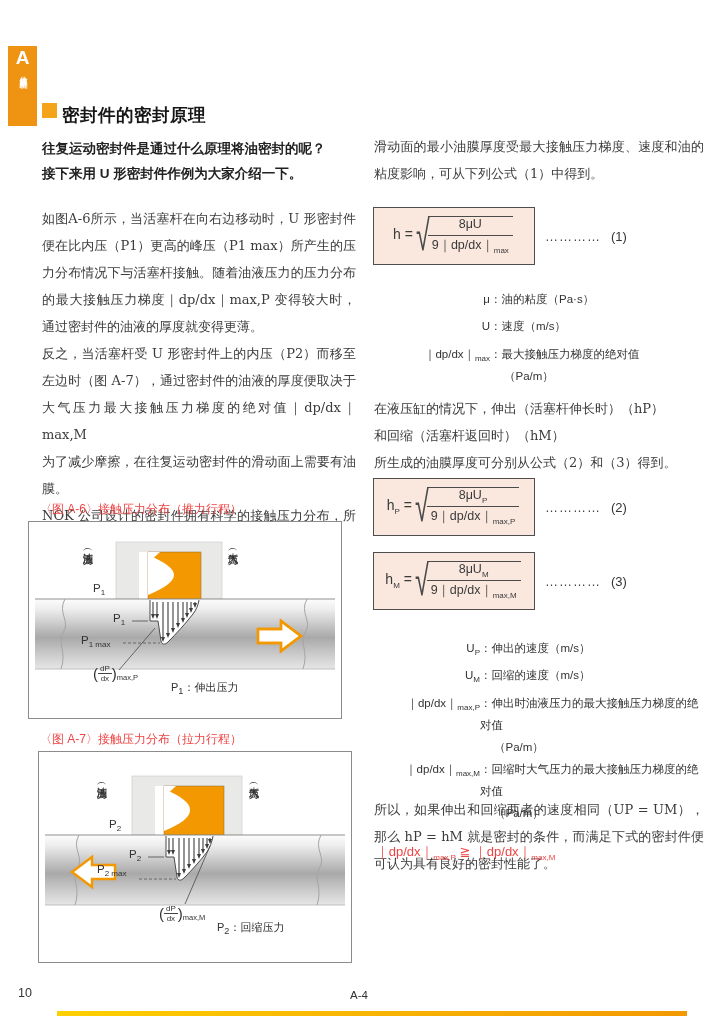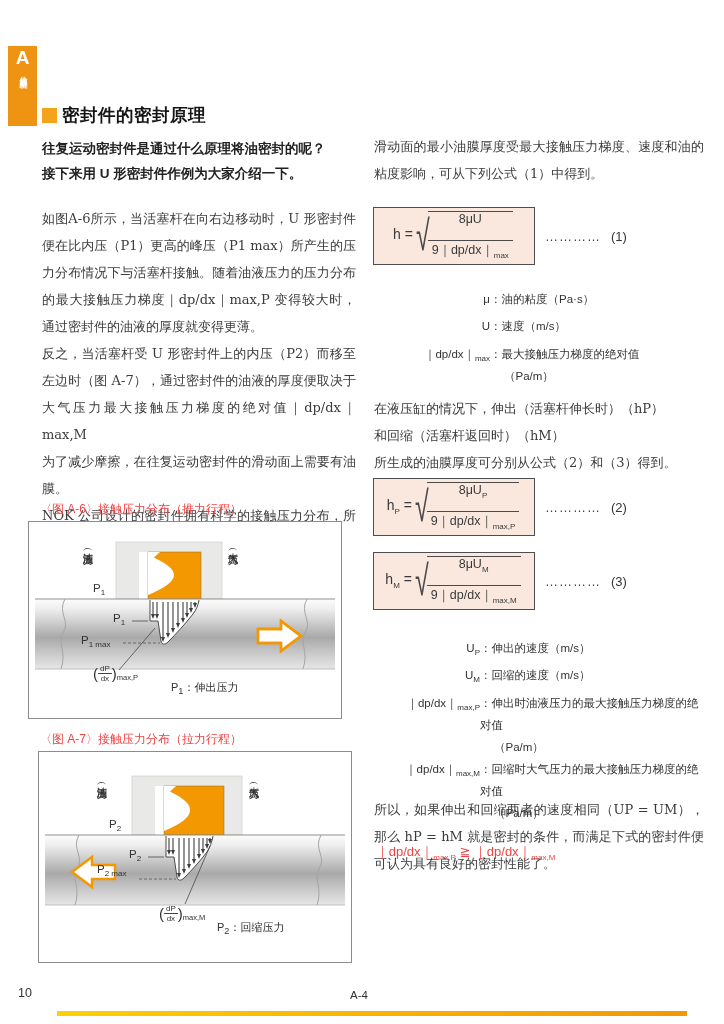--- a/index.html
+++ b/index.html
@@ -5,21 +5,21 @@
   html,body{margin:0;padding:0;background:#fff;}
   #page{position:relative;width:724px;height:1024px;background:#fff;overflow:hidden;
         font-family:"Liberation Sans",sans-serif;color:#3b3b3b;}
   
   .tab{position:absolute;left:8px;top:46px;width:29px;height:80px;background:#EF9412;
        display:flex;flex-direction:column;align-items:center;}
   .tab-letter{color:#fff;font-weight:bold;font-size:19px;line-height:22px;margin-top:1px;}
   .tab-vtext{writing-mode:vertical-rl;text-orientation:upright;color:#fff;font-size:8px;
              letter-spacing:0.5px;line-height:1;margin-top:1px;}
   
-  .heading{position:absolute;left:42px;top:103px;display:flex;align-items:center;gap:5px;}
+  .heading{position:absolute;left:42px;top:103px;display:flex;gap:5px;}
   .hsq{width:15px;height:15px;background:#F5A31B;display:inline-block;}
   .htitle{font-size:17.5px;font-weight:bold;color:#161616;letter-spacing:0.5px;}
   .intro{position:absolute;left:42px;top:136px;width:320px;font-weight:bold;color:#222;
          font-size:13.5px;line-height:25px;}
   
   .serif{font-family:"DejaVu Serif","Liberation Serif",serif;}
   .lpara{position:absolute;left:42px;top:205px;width:314px;font-size:13px;line-height:27px;
          text-align:justify;}
   .lpara p{margin:0;}
   .rcol{position:absolute;left:374px;width:330px;font-size:13px;line-height:27px;text-align:justify;}
@@ -36,21 +36,21 @@
   .mf-paren{font-size:15px;vertical-align:middle;}
   .mf-sub{font-size:7.5px;vertical-align:sub;}
   
   .formula-row{position:absolute;left:373px;display:flex;align-items:center;gap:10px;}
   .fbox{display:inline-flex;align-items:center;justify-content:center;background:#FAE8DF;
         border:1.6px solid #4f4d4d;padding:5px 12px 7px 10px;min-width:138px;height:44px;}
   .f-lhs{font-size:14px;color:#3a3a3a;margin-right:3px;white-space:nowrap;}
   .f-rad{font-size:25px;color:#4a4a4a;display:inline-block;transform:scaleY(1.7);margin-right:-2px;
          font-weight:normal;}
   .f-frac{display:inline-block;text-align:center;border-top:1.5px solid #4a4a4a;font-size:12.5px;color:#3a3a3a;}
-  .f-num{display:block;border-bottom:1.3px solid #4a4a4a;padding:0 10px 12px;}
+  .f-num{display:block;border-bottom:1.3px solid #4a4a4a;padding:0 10px 1px;}
   .f-den{display:block;padding:1px 4px 0;white-space:nowrap;}
   .f-dots{font-size:13px;letter-spacing:1px;color:#444;}
   .f-label{font-size:13px;color:#333;}
   
   .legend{position:absolute;font-size:11.5px;line-height:22px;color:#333;}
   .legend .row{display:grid;}
   .legend .term{text-align:right;white-space:nowrap;}
   .legend .desc{text-align:left;}
   .legend .desc2{display:block;}
   .concl{position:absolute;left:376px;top:843px;font-size:13px;color:#ef4444;}

